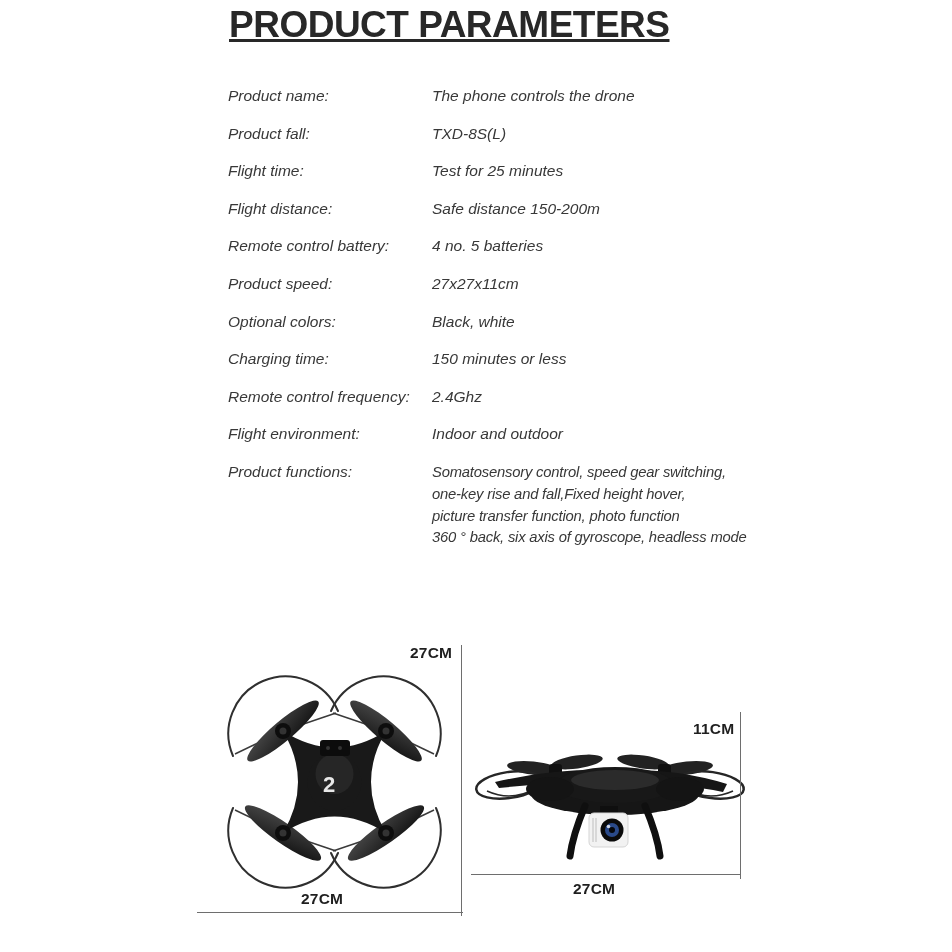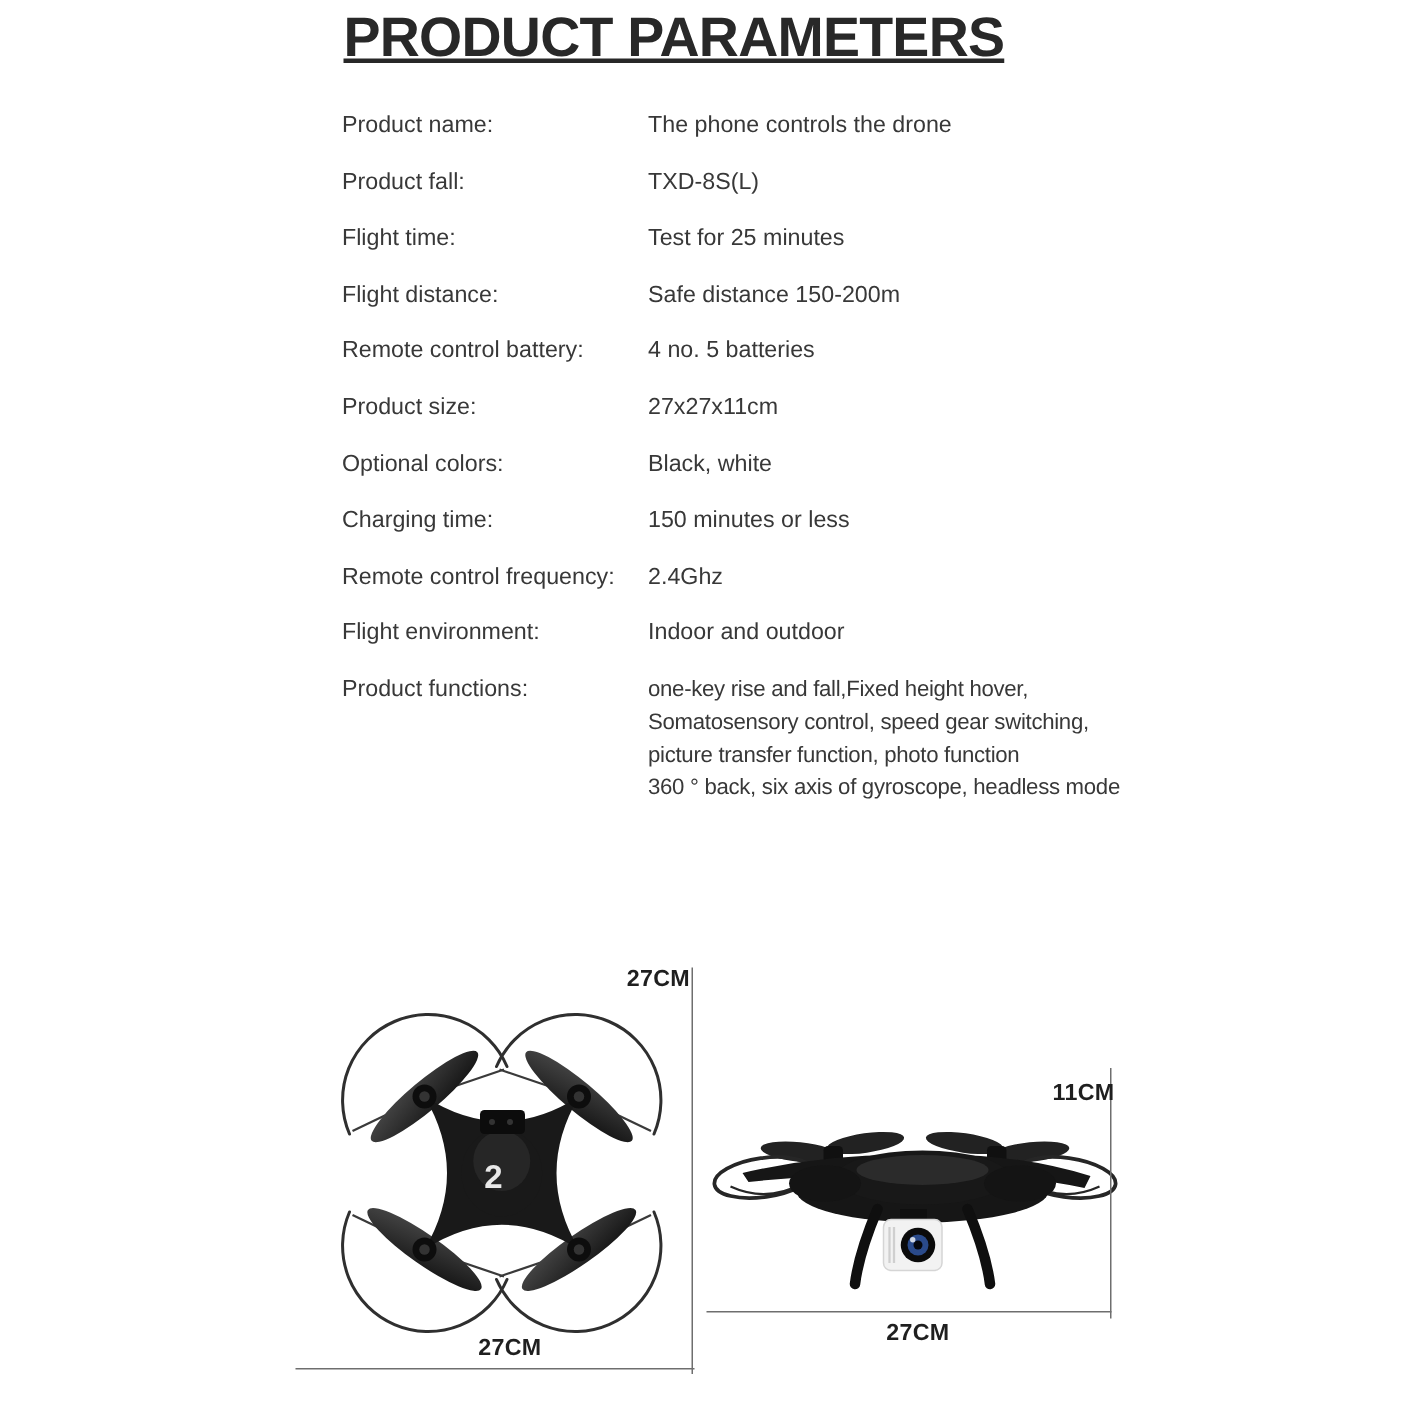--- a/index.html
+++ b/index.html
@@ -5,31 +5,31 @@
   html,body{margin:0;padding:0;}
   body{
     width:952px;height:952px;position:relative;overflow:hidden;
     background:#ffffff;
     font-family:"Liberation Sans","DejaVu Sans",sans-serif;
   }
   .title{
     position:absolute;left:229px;top:4px;margin:0;
     font-size:37px;font-weight:bold;letter-spacing:-0.5px;color:#282828;text-decoration:underline;
   }
-  .specs{position:absolute;left:228px;top:74px;width:540px;}
+  .specs{position:absolute;left:228px;top:86px;width:540px;font-style:italic;}
   .spec-row{display:flex;margin-bottom:18.6px;}
   .spec-label{width:204px;flex:none;font-size:15.5px;line-height:19px;color:#383838;}
   .spec-value{flex:1;font-size:15.5px;line-height:19px;color:#383838;}
   .fn-line{font-size:14.8px;line-height:21.8px;letter-spacing:-0.2px;color:#383838;}
   .figure-svg{position:absolute;}
   .dim-line-v{position:absolute;width:1px;background:#6e6e6e;}
   .dim-line-h{position:absolute;height:1px;background:#6e6e6e;}
   .dim-label{
     position:absolute;font-size:15.5px;font-weight:bold;color:#1f1f1f;
-    letter-spacing:0.2px;text-align:right;
+    letter-spacing:0.2px;text-align:left;
   }
 </style>
 </head>
 <body>
 
 <div>
 
   <h1 class="title">PRODUCT PARAMETERS</h1>
 
   <div class="specs">
@@ -47,21 +47,21 @@
     </div>
     <div class="spec-row">
       <div class="spec-label">Flight distance:</div>
       <div class="spec-value">Safe distance 150-200m</div>
     </div>
     <div class="spec-row">
       <div class="spec-label">Remote control battery:</div>
       <div class="spec-value">4 no. 5 batteries</div>
     </div>
     <div class="spec-row">
-      <div class="spec-label">Product size:</div>
+      <div class="spec-label">Product speed:</div>
       <div class="spec-value">27x27x11cm</div>
     </div>
     <div class="spec-row">
       <div class="spec-label">Optional colors:</div>
       <div class="spec-value">Black, white</div>
     </div>
     <div class="spec-row">
       <div class="spec-label">Charging time:</div>
       <div class="spec-value">150 minutes or less</div>
     </div>
@@ -69,22 +69,22 @@
       <div class="spec-label">Remote control frequency:</div>
       <div class="spec-value">2.4Ghz</div>
     </div>
     <div class="spec-row">
       <div class="spec-label">Flight environment:</div>
       <div class="spec-value">Indoor and outdoor</div>
     </div>
     <div class="spec-row">
       <div class="spec-label">Product functions:</div>
       <div class="spec-value">
+        <div class="fn-line">Somatosensory control, speed gear switching,</div>
         <div class="fn-line">one-key rise and fall,Fixed height hover,</div>
-        <div class="fn-line">Somatosensory control, speed gear switching,</div>
         <div class="fn-line">picture transfer function, photo function</div>
         <div class="fn-line">360 ° back, six axis of gyroscope, headless mode</div>
       </div>
     </div>
   </div>
 
   <svg class="figure-svg" style="left:188px;top:634px;" width="290" height="292" viewBox="0 0 290 292">
     <defs>
       <linearGradient id="bladeGrad" x1="0" y1="0" x2="1" y2="1">
         <stop offset="0" stop-color="#4a4a4a"></stop>

